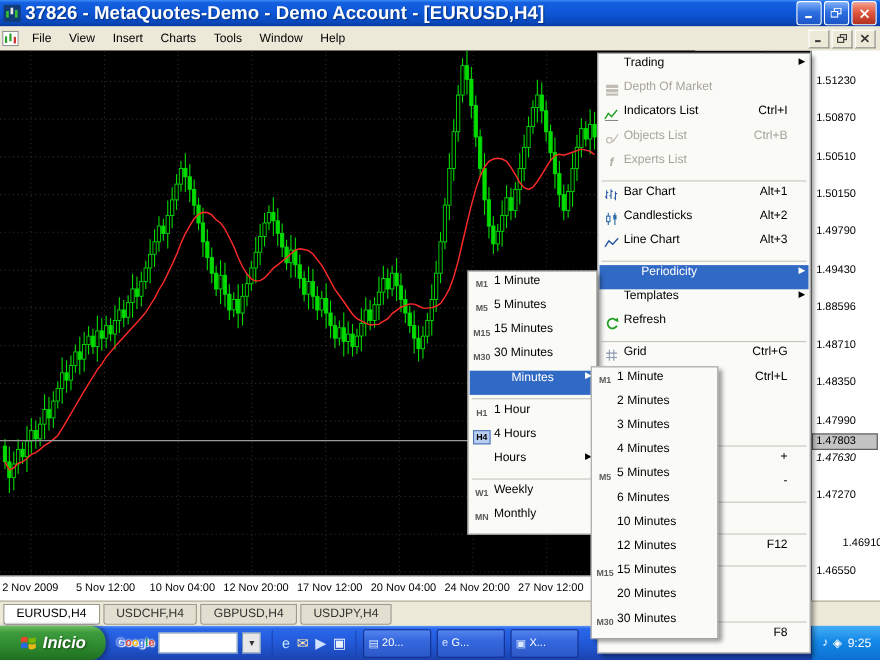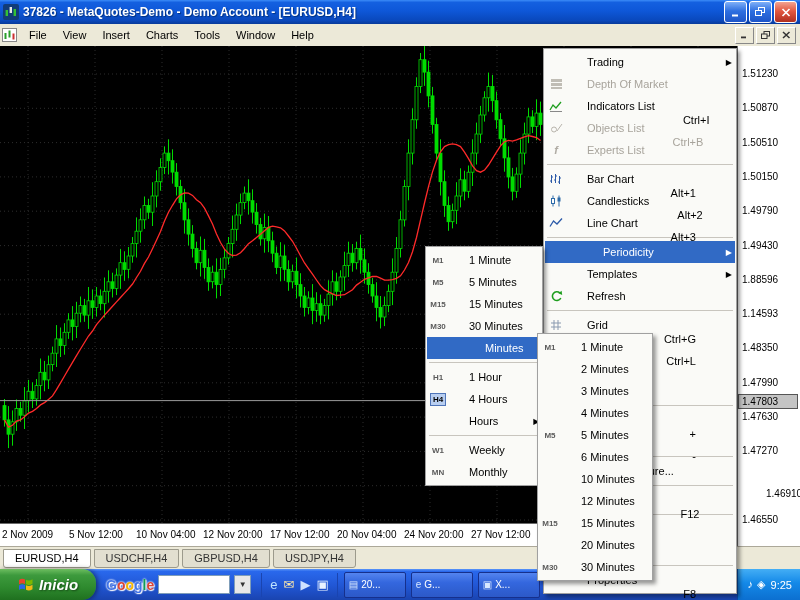--- a/index.html
+++ b/index.html
@@ -3,21 +3,21 @@
 <meta charset="utf-8">
 <style>
   html,body{margin:0;padding:0;}
   body{width:800px;height:600px;overflow:hidden;position:relative;background:#ECE9D8;
        font-family:"Liberation Sans",sans-serif;-webkit-font-smoothing:none;}
   .screen{position:absolute;inset:0;width:800px;height:600px;}
 
   
   .titlebar{position:absolute;top:0;left:0;right:0;height:24px;display:flex;align-items:center;gap:4px;
     padding:0 3px;background:linear-gradient(180deg,#3C8CF8 0%,#1460E0 10%,#0E57D8 45%,#0A48BC 85%,#073A9A 100%);}
-  .title-text{flex:1;color:#fff;font-weight:bold;font-size:12px;white-space:nowrap;overflow:hidden;
+  .title-text{flex:1;color:#fff;font-weight:bold;font-size:17px;white-space:nowrap;overflow:hidden;
     text-shadow:1px 1px 1px #00317E;}
   .winbtns{display:flex;gap:2px;}
   .wbtn{width:21px;height:20px;border:1px solid #fff;border-radius:3px;display:flex;align-items:center;justify-content:center;
     background:linear-gradient(180deg,#7FB0F8,#2E6FE0 45%,#1D55C8);}
   .wbtn.close{background:linear-gradient(180deg,#F2A492,#E25840 45%,#B03020);}
 
   
   .menubar{position:absolute;top:24px;left:0;right:0;height:22px;background:#ECE9D8;display:flex;align-items:center;padding:0 2px;}
   .mdi-doc-icon{width:17px;height:16px;margin-right:2px;display:flex;align-items:center;}
   .mbar-item{font-size:11px;color:#000;padding:3px 8px;}
@@ -43,21 +43,21 @@
   .tab.active{background:#fff;color:#000;text-align:center;}
 
   
   .taskbar{position:absolute;top:569px;left:0;width:800px;height:31px;z-index:10;display:flex;align-items:center;
     background:linear-gradient(180deg,#5A95F8 0%,#2968EC 8%,#2156D4 55%,#1A44B0 100%);}
   .start-btn{height:31px;min-width:96px;display:flex;align-items:center;justify-content:center;gap:5px;
     background:linear-gradient(180deg,#6DBE60 0%,#3D9A3D 20%,#2E8A2E 60%,#1F701F 100%);
     border-radius:0 14px 14px 0;box-shadow:2px 0 5px rgba(0,0,0,.45);color:#fff;font-weight:bold;font-style:italic;
     font-size:15px;text-shadow:1px 1px 2px #184A18;}
   .gbar{display:flex;align-items:center;gap:4px;margin-left:10px;}
-  .glogo{font-size:14px;font-weight:bold;letter-spacing:0;text-shadow:0 0 2px #fff,0 0 2px #fff,1px 1px 1px #fff;}
+  .glogo{font-size:10px;font-weight:bold;letter-spacing:0;text-shadow:0 0 2px #fff,0 0 2px #fff,1px 1px 1px #fff;}
   .gsearch{width:66px;height:17px;border:1px solid #7F9DB9;font-size:10px;padding:0 2px;background:#fff;}
   .gbtn{width:15px;height:17px;background:#E8E8E8;border:1px solid #7F9DB9;display:flex;align-items:center;justify-content:center;
     font-size:8px;color:#333;}
   .qlaunch{display:flex;align-items:center;gap:6px;margin-left:10px;padding:0 8px;
     border-left:1px solid #1A44B0;border-right:1px solid #1A44B0;height:24px;}
   .ql-icon{font-size:13px;line-height:16px;}
   .taskbtns{display:flex;align-items:center;gap:5px;margin-left:6px;}
   .task-btn{height:24px;width:52px;border-radius:2px;border:1px solid #16308C;color:#fff;font-size:10px;
     background:linear-gradient(180deg,#5484EF,#3467DE 40%,#2C59C8);display:flex;align-items:center;gap:3px;
     padding:0 4px;overflow:hidden;white-space:nowrap;}
@@ -66,26 +66,26 @@
     background:linear-gradient(180deg,#44AEF5 0%,#1489E8 45%,#0C6FD0 100%);border-left:1px solid #0A4FA8;}
   .tray-icon{font-size:11px;color:#fff;}
   .clock{font-size:11px;color:#fff;}
 
   
   .menu{position:absolute;background:#FAFAF7;border:1px solid #A0A0A0;box-shadow:3px 3px 4px rgba(0,0,0,.4);
     padding:2px 1px;}
   #ctx-menu{left:543px;top:48px;width:190px;z-index:20;}
   #period-menu{left:425px;top:246px;width:114px;z-index:21;}
   #minutes-menu{left:537px;top:333px;width:112px;z-index:22;}
-  .mi{height:22px;display:flex;align-items:center;font-size:11px;color:#000;gap:20px;}
+  .mi{height:22px;display:flex;align-items:flex-start;font-size:11px;color:#000;}
   .mi-icon{width:22px;min-width:22px;height:18px;display:flex;align-items:center;justify-content:center;}
   .pi{font-size:8px;font-weight:bold;color:#5A5A5A;}
   .pi.sel{background:#B8CEF0;border:1px solid #4E74B8;padding:1px 2px;color:#000;}
   .mi-label{flex:1;white-space:nowrap;padding-right:8px;}
-  .mi-short{white-space:nowrap;padding-right:3px;margin-top:28px;}
+  .mi-short{white-space:nowrap;padding-right:3px;}
   .mi-arrow{width:13px;min-width:13px;font-size:8px;text-align:right;padding-right:3px;}
   .mi.dis{color:#A8A49C;}
   .mi.hl{background:#316AC5;color:#fff;padding-left:16px;}
   .mi-sep{height:1px;background:#C8C5BE;margin:3px 2px;}
 </style>
 </head>
 <body>
 
 <div class="screen">
 
@@ -459,24 +459,24 @@
         <line x1="0" y1="354.6" x2="737" y2="354.6" stroke="#9A9A9A"></line>
       </svg>
     <div class="price-scale" id="price-scale">
         <div class="pl" style="top: 22px;">1.51230</div>
         <div class="pl" style="top: 56.31px;">1.50870</div>
         <div class="pl" style="top: 90.62px;">1.50510</div>
         <div class="pl" style="top: 124.93px;">1.50150</div>
         <div class="pl" style="top: 159.24px;">1.49790</div>
         <div class="pl" style="top: 193.55px;">1.49430</div>
         <div class="pl" style="top: 227.86px;">1.88596</div>
-        <div class="pl" style="top: 262.17px;">1.14593</div>
+        <div class="pl" style="top: 262.17px;">1.48710</div>
         <div class="pl" style="top: 296.48px;">1.48350</div>
         <div class="pl" style="top: 330.79px;">1.47990</div>
-        <div class="pl" style="top: 365.1px;">1.47630</div>
+        <div class="pl" style="top: 365.1px; font-style: italic;">1.47630</div>
         <div class="pl" style="top: 399.41px;">1.47270</div>
         <div class="pl" style="top: 442px; padding-left: 24px;">1.46910</div>
         <div class="pl" style="top: 468.03px;">1.46550</div>
         <div class="pbox" style="top: 347.593px;">1.47803</div>
       </div>
     <div class="time-axis" id="time-axis">
         <div class="tl" style="left: 2px;">2 Nov 2009</div>
         <div class="tl" style="left: 69px;">5 Nov 12:00</div>
         <div class="tl" style="left: 136px;">10 Nov 04:00</div>
         <div class="tl" style="left: 203px;">12 Nov 20:00</div>

